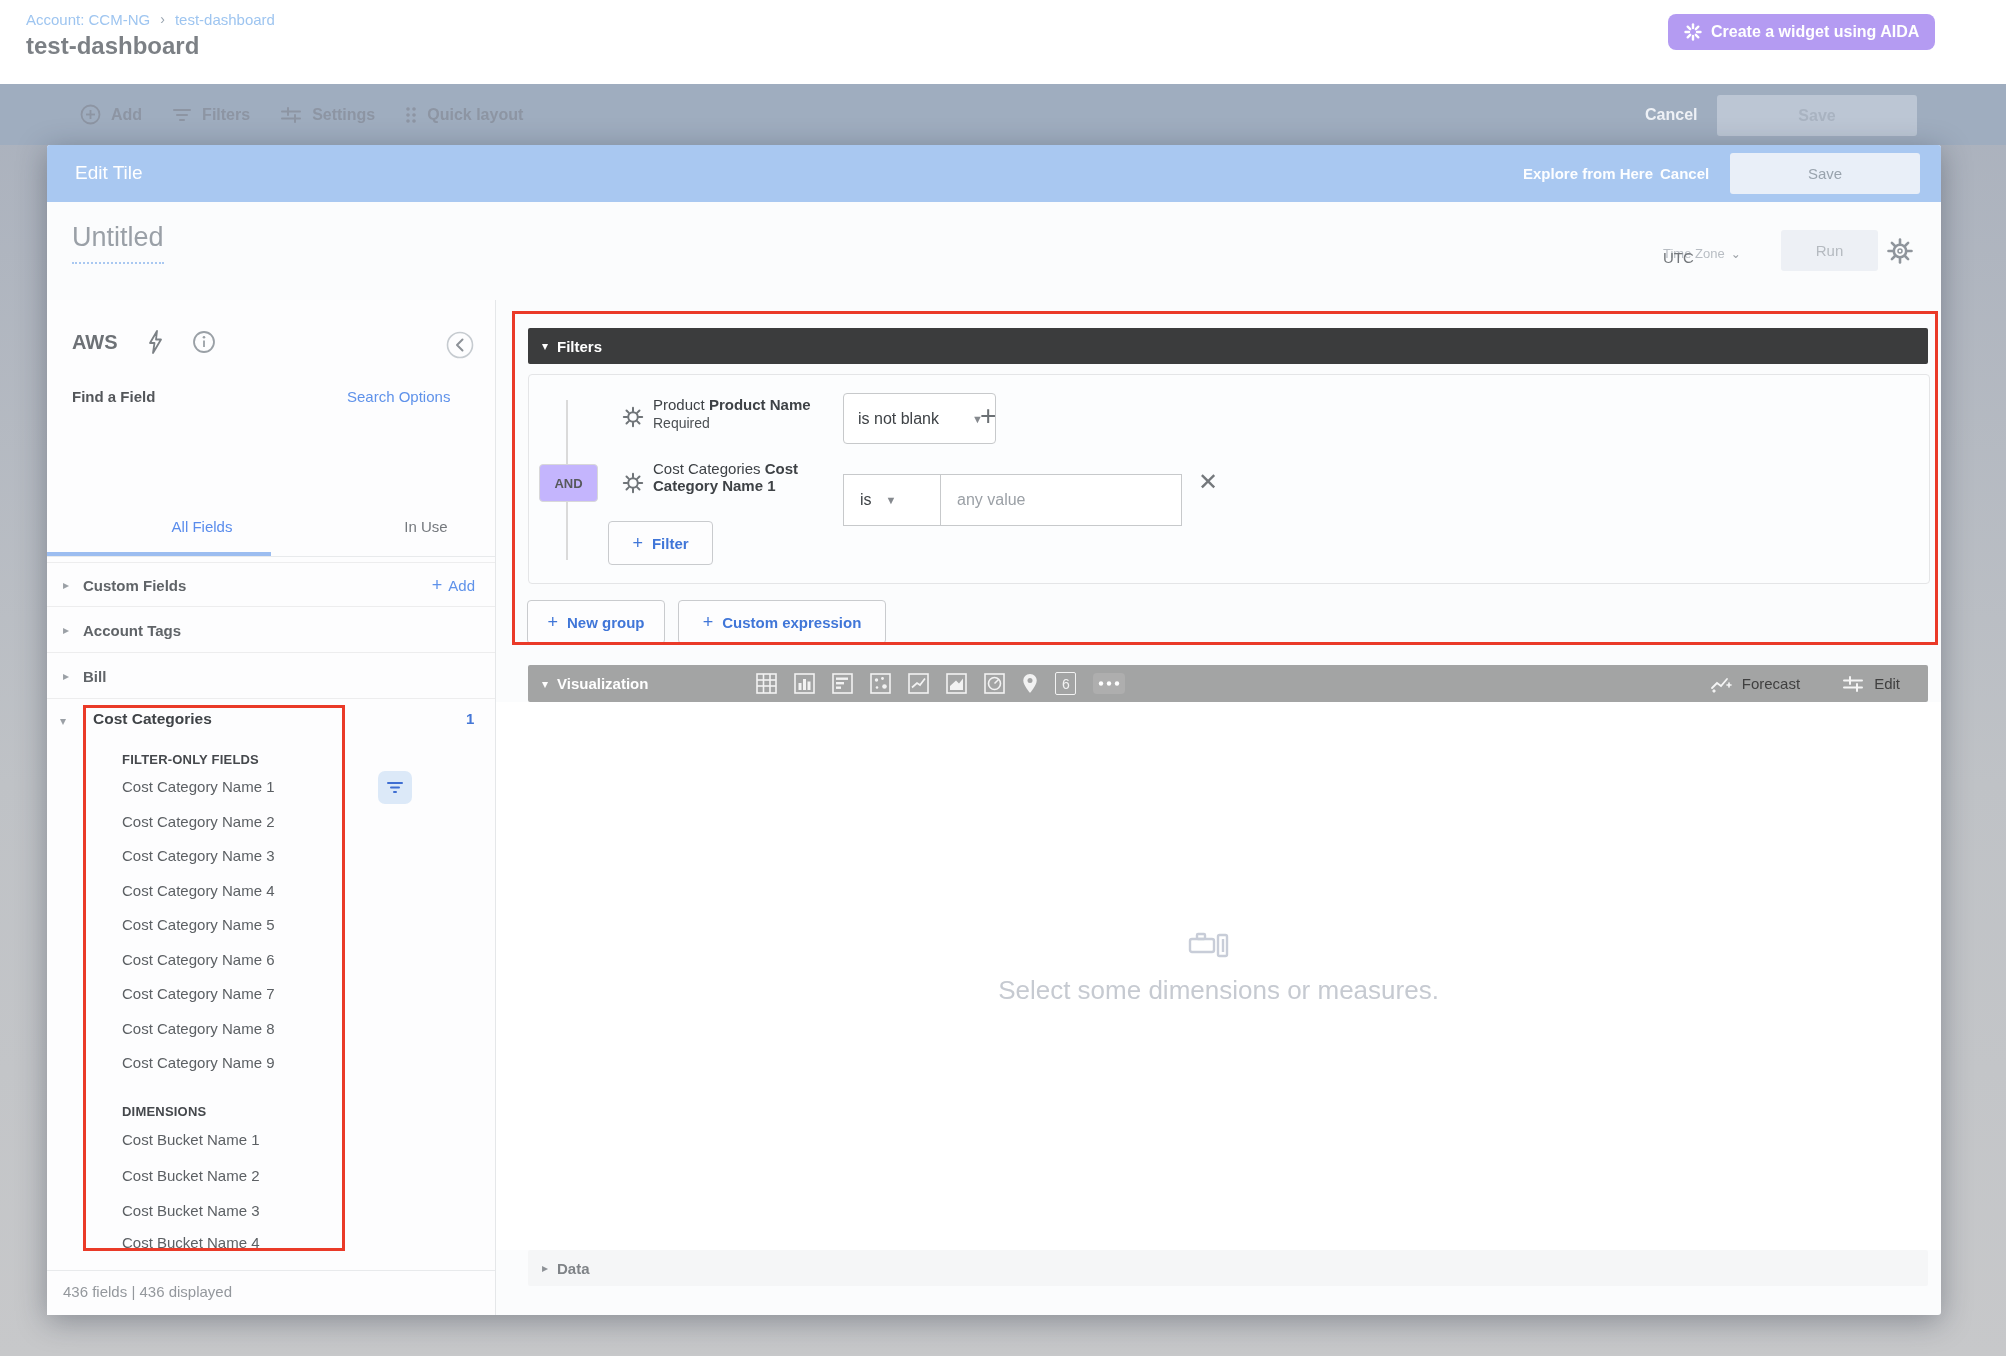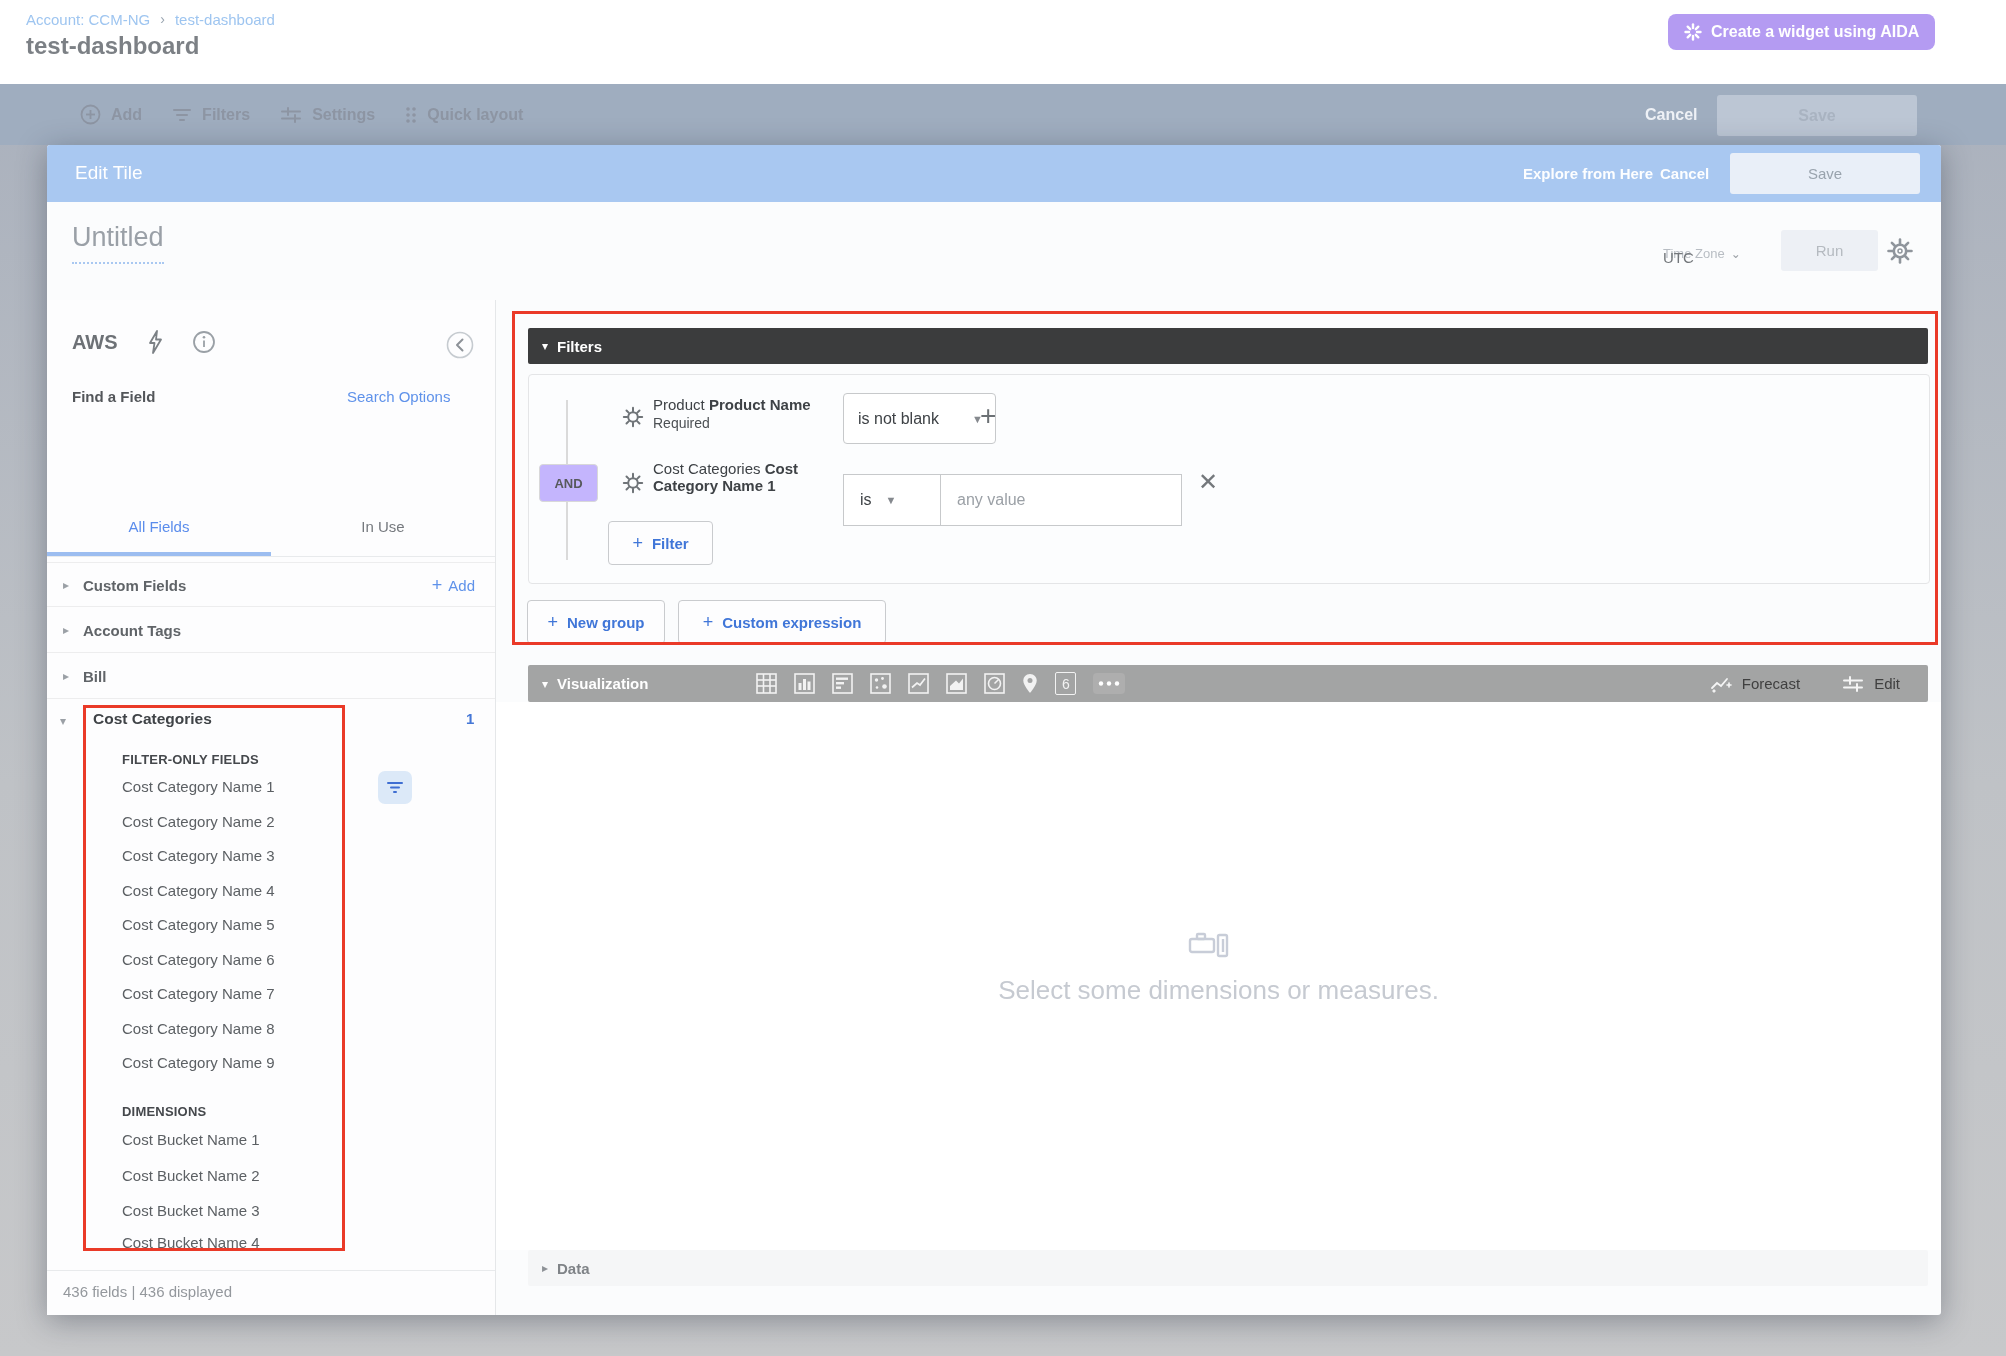--- a/index.html
+++ b/index.html
@@ -30,21 +30,21 @@
   .tz-val{font-size:15px;color:#73777b;}
   .run-btn{background:#edf0f5;color:#b5bac0;font-size:15px;border:none;border-radius:3px;}
   
   .sidebar{background:#fdfdfe;border-right:1px solid #e5e7e9;}
   .aws{font-size:20px;font-weight:bold;color:#6d7176;}
   .find-label{font-size:15px;font-weight:bold;color:#53565a;}
   .link-blue{font-size:15px;color:#5f92ea;cursor:pointer;}
   .search-box{background:#fff;border:1.5px solid #d6d8da;border-radius:6px;display:flex;align-items:center;gap:13px;padding:0 12px 0 20px;}
   .search-box input{border:none;outline:none;font-size:17px;color:#53565a;width:100%;background:transparent;font-family:inherit;}
   .search-box input::placeholder{color:#a9afb5;}
-  .tab{font-size:15px;text-align:center;cursor:pointer;}
+  .tab{font-size:15px;text-align:center;cursor:pointer;padding-left:43px;}
   .tab.active{color:#5a8cec;}
   .tab.idle{color:#75797e;}
   .sec-row{border-top:1px solid #ededee;display:flex;align-items:center;}
   .caret{font-family:"DejaVu Sans",sans-serif;color:#9ba0a6;font-size:12px;}
   .sec-label{font-size:15px;font-weight:600;color:#606468;}
   .cc-title{font-size:15.5px;font-weight:bold;color:#3f4347;}
   .cc-count{font-size:15px;font-weight:bold;color:#4577d6;}
   .group-head{font-size:13px;font-weight:bold;color:#45484c;letter-spacing:.2px;}
   .fld{font-size:15px;color:#5c6064;cursor:pointer;}
   .flt-btn{background:#dce9f8;border-radius:7px;display:flex;align-items:center;justify-content:center;cursor:pointer;}

